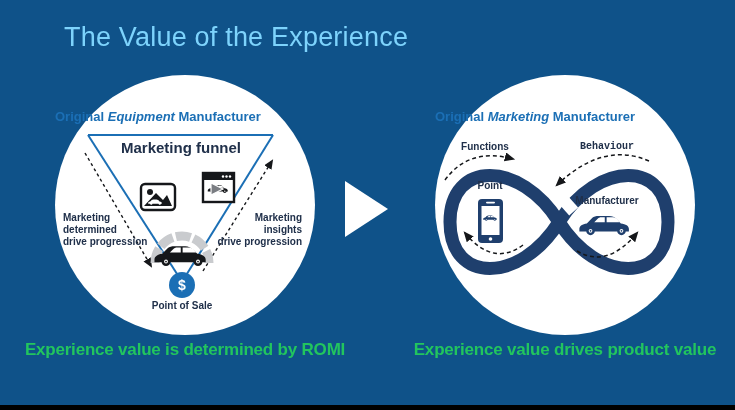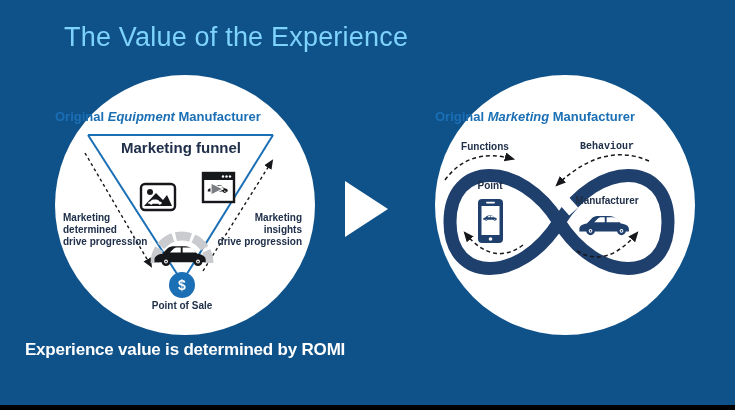--- a/index.html
+++ b/index.html
@@ -43,21 +43,21 @@
   .st-label  { top:105px; left:15px; width:80px; }
   .cf-label  { top:120px; left:122px; width:100px; }
   .play-triangle {
     position:absolute; left:345px; top:181px; width:0; height:0;
     border-left:43px solid #fff;
     border-top:28px solid transparent;
     border-bottom:28px solid transparent;
   }
   .caption {
     position:absolute; top:340px; width:330px;
-    color:#ffffff; font-size:17px; font-weight:bold; letter-spacing:-0.2px;
+    color:#22c55e; font-size:17px; font-weight:bold; letter-spacing:-0.2px;
     text-align:center;
   }
   .caption.left { left:20px; }
   .caption.right { left:400px; }
   .hidden-defs { position:absolute; width:0; height:0; overflow:hidden; }
 </style>
 </head>
 <body>
 
 <svg class="hidden-defs" aria-hidden="true">
@@ -172,15 +172,16 @@
       <span>Original </span><span class="em">Marketing</span><span> Manufacturer</span>
     </div>
 
     <div class="lbl center fn-label">Functions</div>
     <div class="lbl center bh-label">Behaviour</div>
     <div class="lbl center st-label">Point</div>
     <div class="lbl center cf-label">Manufacturer</div>
   </div>
 
   <div class="caption left">Experience value is determined by ROMI</div>
+  <div class="caption right">Experience value drives product value</div>
 
   <div class="bottom-bar"></div>
 </div>
 
 </body></html>

